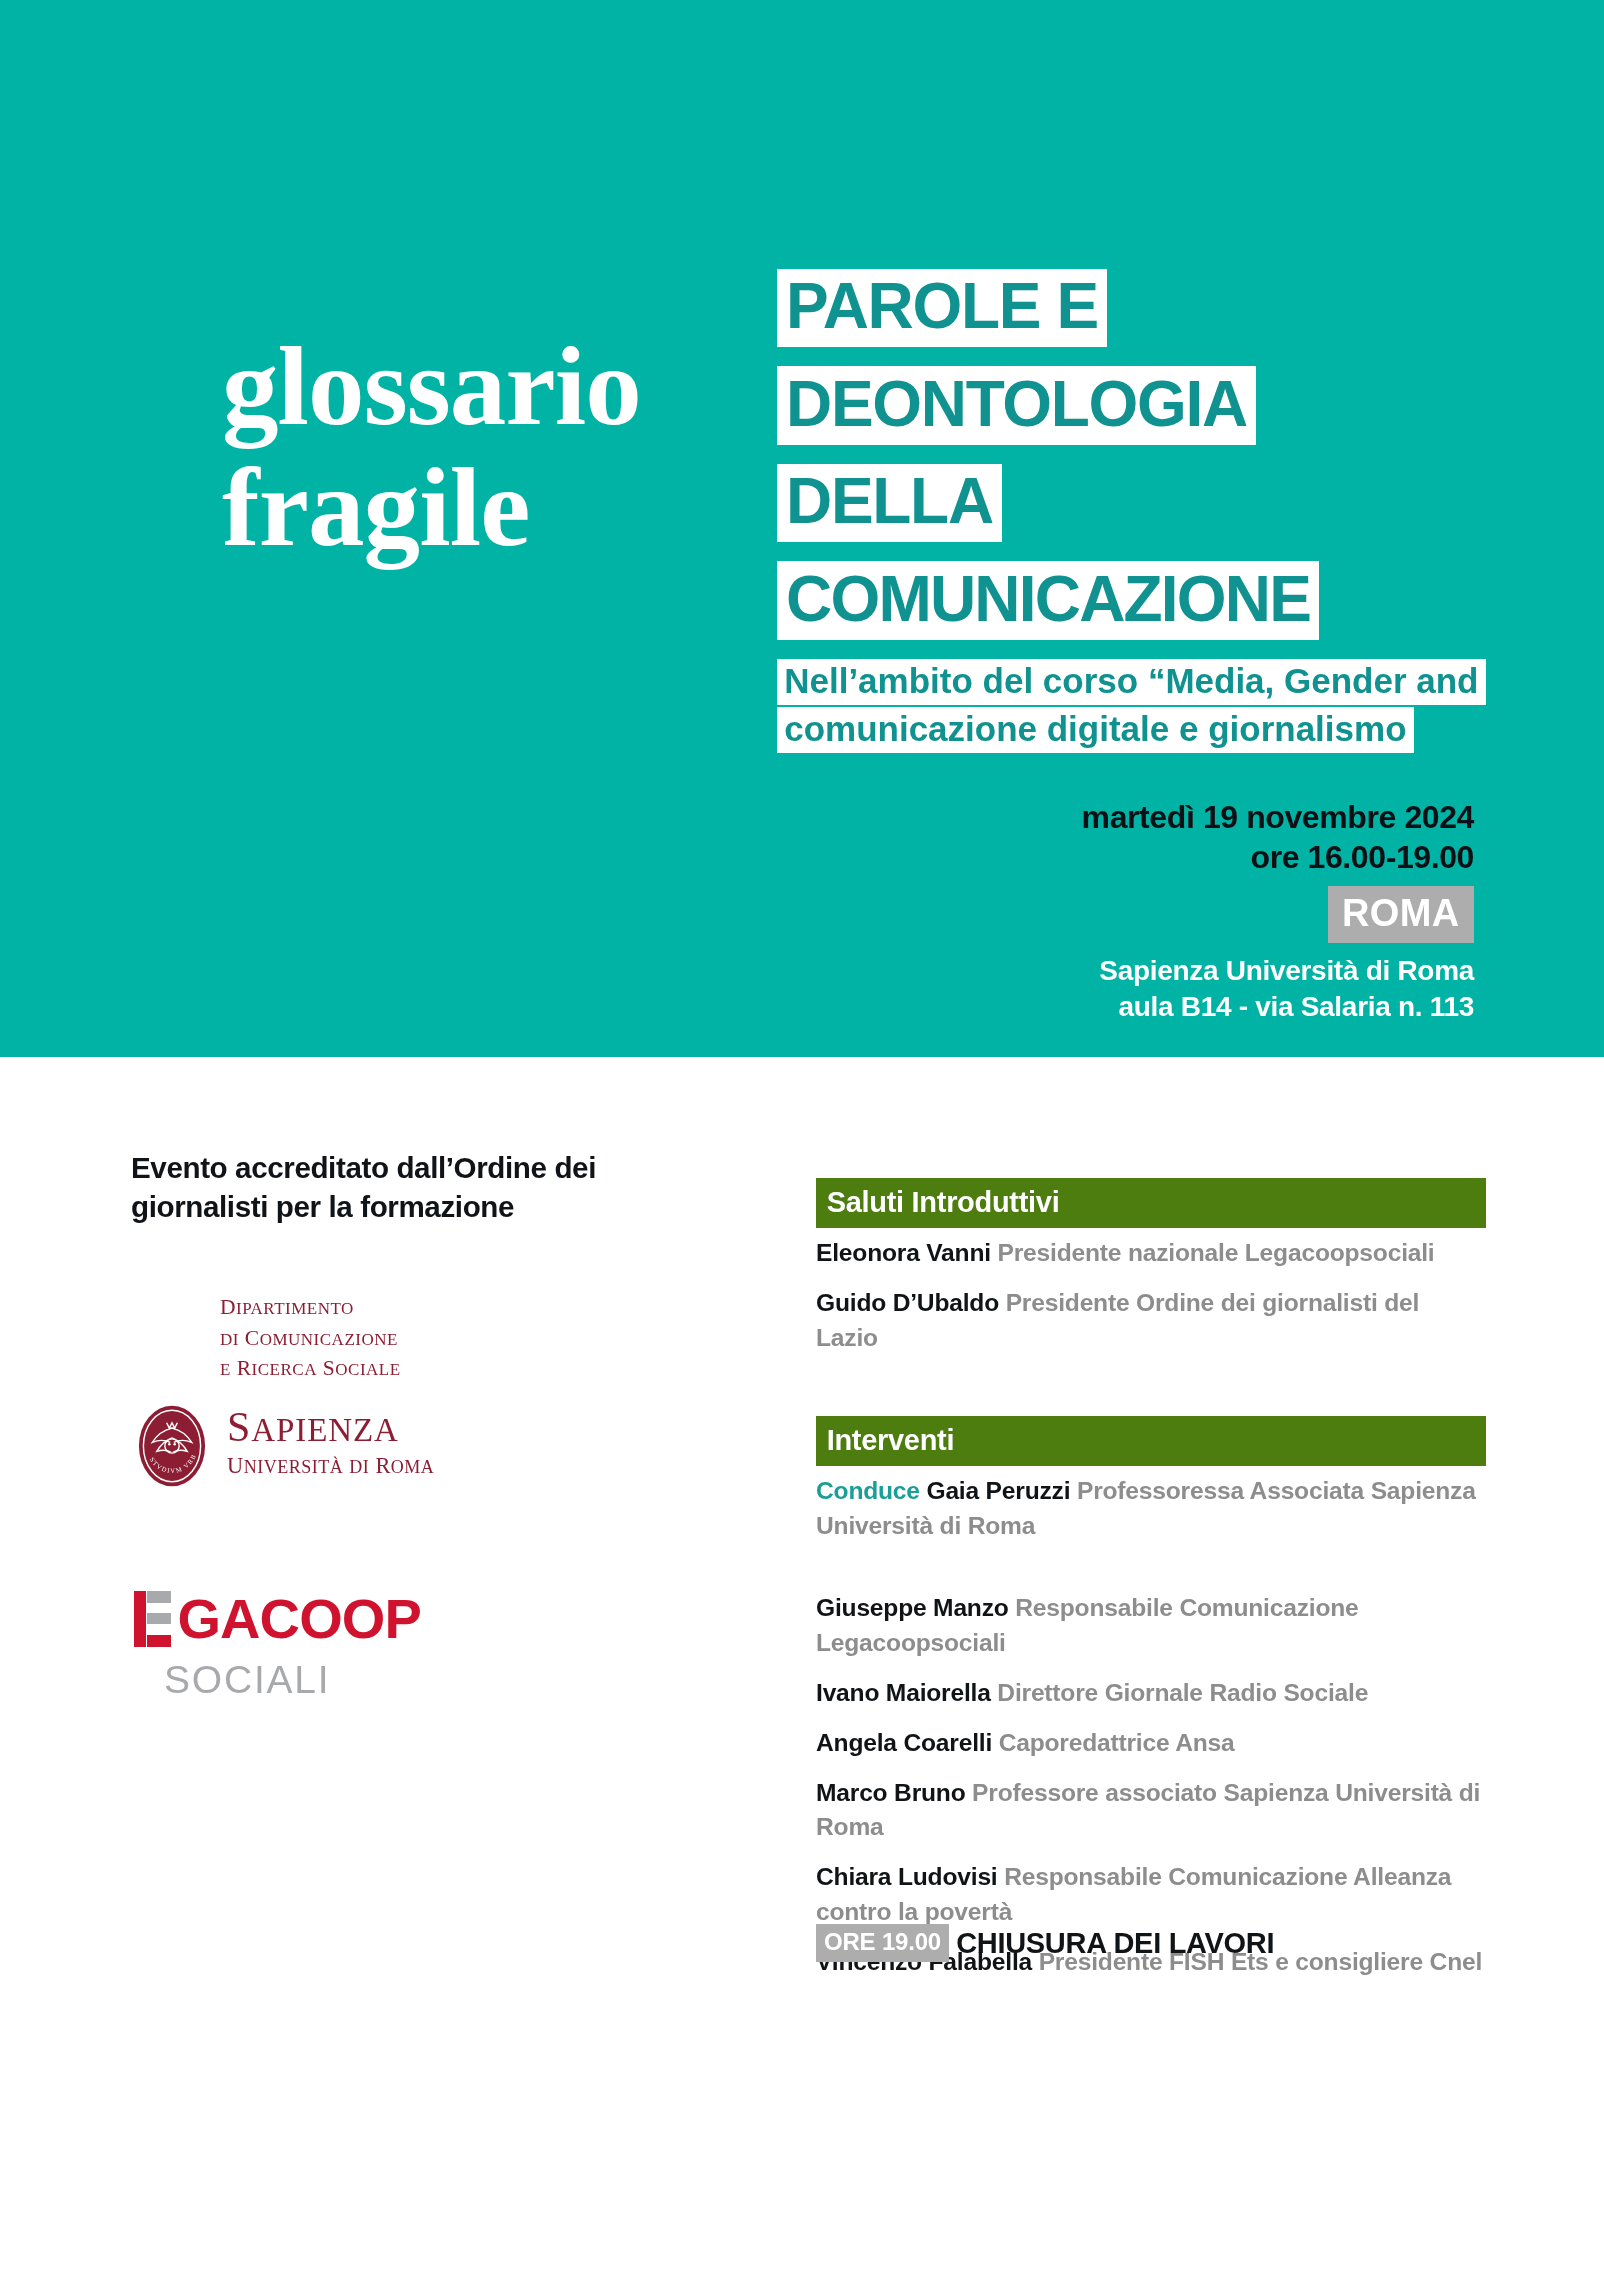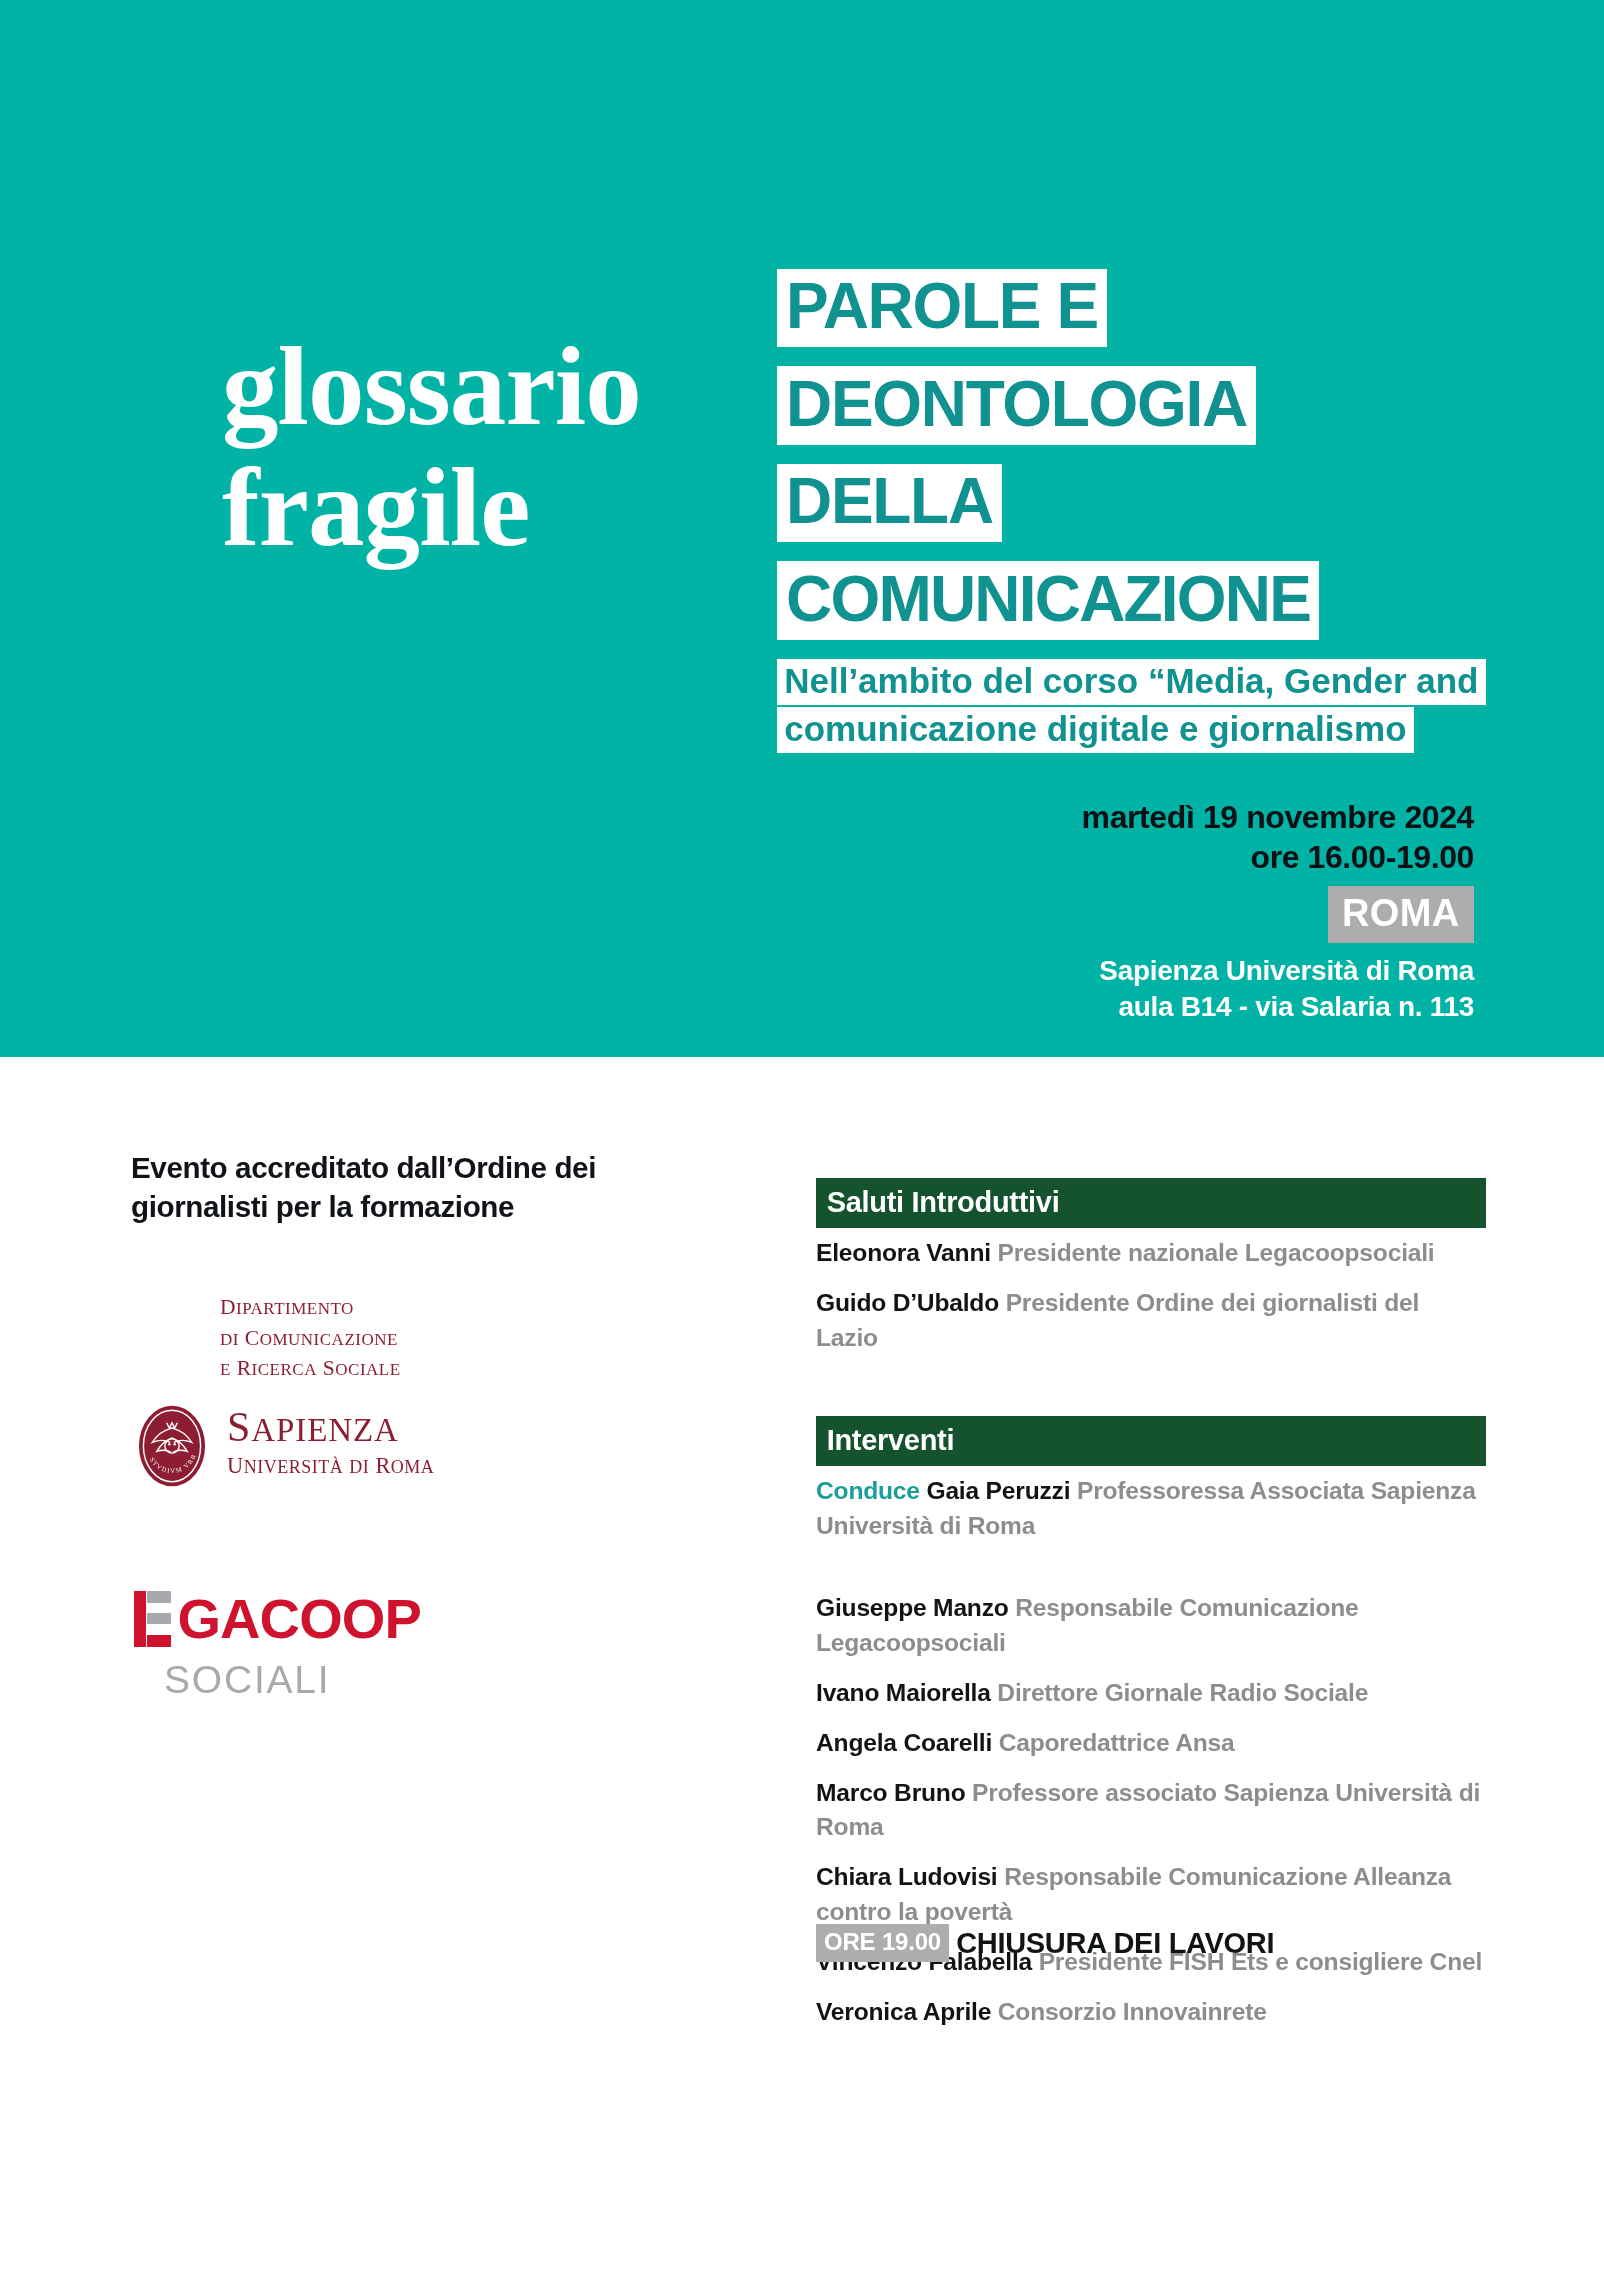--- a/index.html
+++ b/index.html
@@ -135,21 +135,21 @@
   .lc-sub {
     margin-top:12.5px; margin-left:30px;
     font-weight:400; font-size:39px; line-height:1.0;
     color:#a7a9ac; letter-spacing:1.8px;
   }
 
   
   .program { position:absolute; left:800px; top:0; width:670px; }
 
   .sec-bar {
-    background:#14532d;
+    background:#4d7c0f;
     color:#ffffff;
     font-weight:800;
     font-size:29px;
     line-height:1.0;
     padding:9.9px 10.7px 11.6px 10.7px;
     letter-spacing:-0.3px;
   }
   .sec-1 { position:absolute; left:0; top:121px; width:670px; }
   .sec-2 { position:absolute; left:0; top:359px; width:670px; }
 
@@ -303,23 +303,20 @@
       </div>
       <div class="entry">
         <span class="nm">Marco Bruno </span><span class="rl">Professore associato Sapienza Università di Roma</span>
       </div>
       <div class="entry">
         <span class="nm">Chiara Ludovisi </span><span class="rl">Responsabile Comunicazione Alleanza contro la povertà</span>
       </div>
       <div class="entry">
         <span class="nm">Vincenzo Falabella </span><span class="rl">Presidente FISH Ets e consigliere Cnel</span>
       </div>
-      <div class="entry">
-        <span class="nm">Veronica Aprile </span><span class="rl">Consorzio Innovainrete</span>
-      </div>
     </div>
 
     <div class="closing">
       <span class="hr">ORE 19.00</span><span class="ct">CHIUSURA DEI LAVORI</span>
     </div>
 
   </div>
 
 </div>
 

